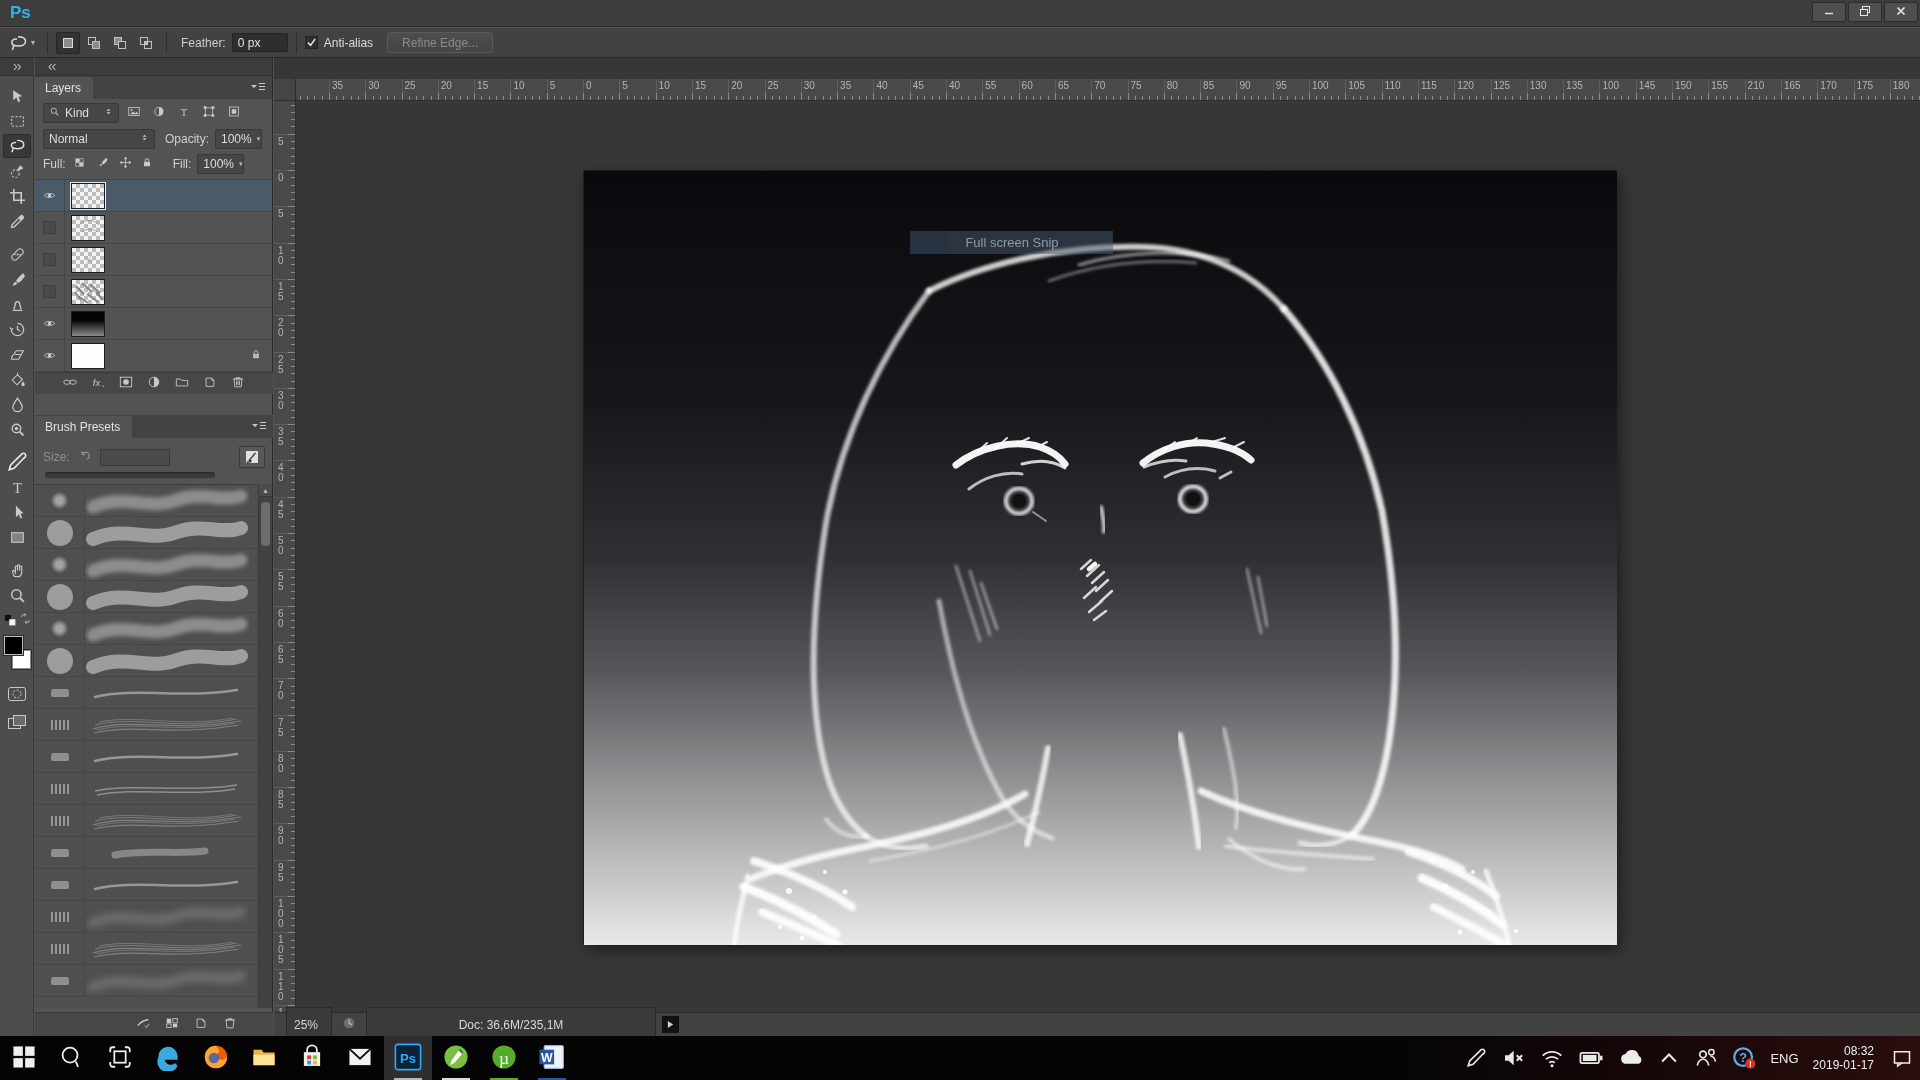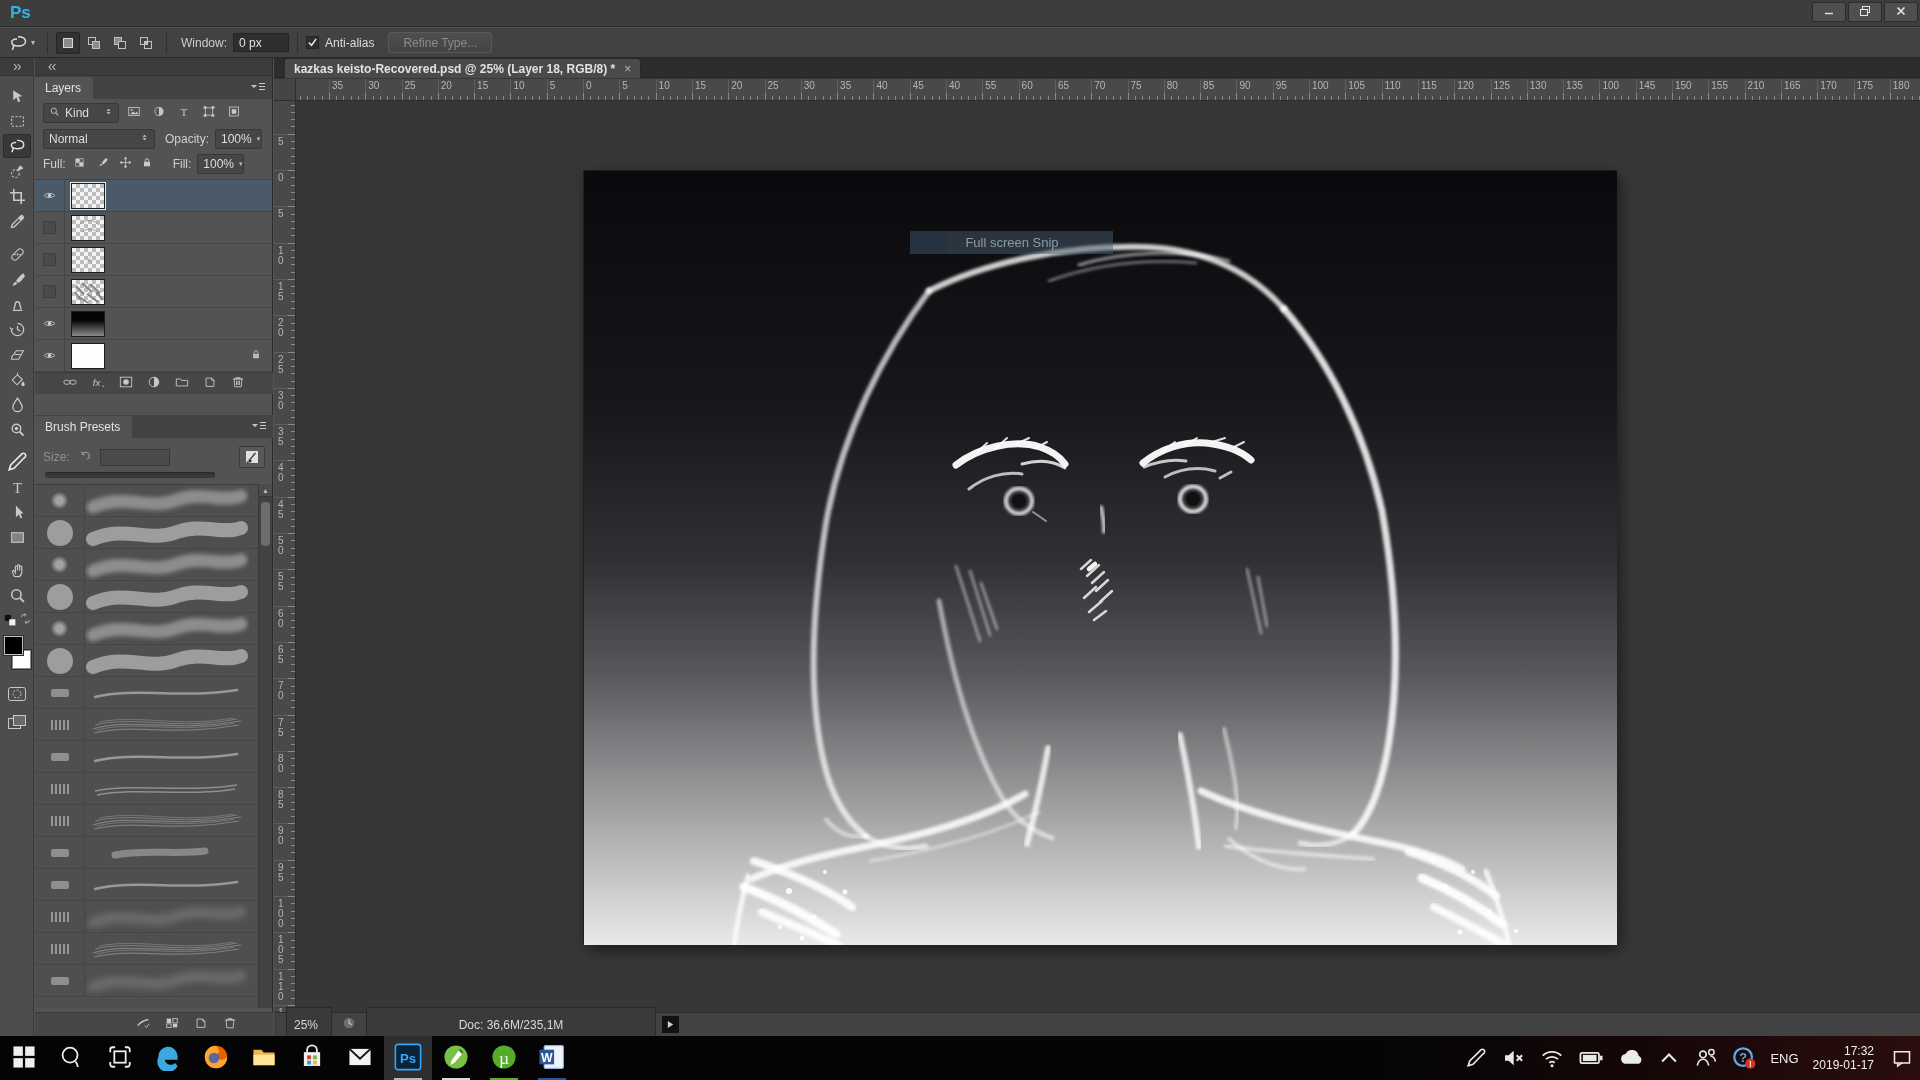--- a/index.html
+++ b/index.html
@@ -169,30 +169,30 @@
         </div>
       <div class="mode-btn">
           <svg width="16" height="16" viewBox="0 0 16 16">
             <rect x="2.5" y="2.5" width="7" height="7" fill="none" stroke="#c0c0c0"></rect>
             <rect x="6.5" y="6.5" width="7" height="7" fill="none" stroke="#c0c0c0"></rect>
             <rect x="6.5" y="6.5" width="3" height="3" fill="#c0c0c0"></rect>
           </svg>
         </div>
     </div>
     <div class="ob-sep"></div>
-    <span class="ob-label">Window:</span>
+    <span class="ob-label">Feather:</span>
     <div class="ob-field">0 px</div>
     <div class="ob-sep"></div>
     <span class="checkbox">
         <svg width="11" height="11" viewBox="0 0 12 12">
           <path d="M2 6 L5 9 L10 2" fill="none" stroke="#e8e8e8" stroke-width="1.6"></path>
         </svg>
       </span>
     <span>Anti-alias</span>
-    <div id="refine-edge">Refine Type...</div>
+    <div id="refine-edge">Refine Edge...</div>
     <div id="workspace-picker">
       <span>Painting</span>
       <span><svg width="10" height="12" viewBox="0 0 16 16">
             <path d="M4.5 6.5 L8 3 L11.5 6.5Z M4.5 9.5 L8 13 L11.5 9.5Z" fill="#cccccc"></path>
           </svg></span>
     </div>
   </div>
 
   <div id="tooldock">
     <div id="tooldock-header">
@@ -758,26 +758,20 @@
             <path d="M3.5 3.5 H10 L12.5 6 V13 H3.5Z" stroke="#c9c9c9"></path>
             <path d="M10 3.5 V6 H12.5" stroke="#c9c9c9"></path>
           </svg></span>
         <span><svg width="16" height="14" viewBox="0 0 16 16" fill="none" stroke="none">
             <path d="M3.5 4.5 H12.5 L11.6 13.5 H4.4Z M2.5 4.5 H13.5 M6 4.5 V3 H10 V4.5" stroke="#c9c9c9"></path>
           </svg></span>
       </div>
   </div>
 
   <div id="docarea">
-    <div id="tabbar">
-      <div id="doc-tab">
-        <span>kazkas keisto-Recovered.psd @ 25% (Layer 18, RGB/8) *</span>
-        <span style="color:#b5b5b5;font-weight:normal;">×</span>
-      </div>
-    </div>
     <div id="ruler-corner"></div>
     <div id="hruler">
         <div class="htick" style="left:3.9px;height:4px"></div>
         <div class="htick" style="left:11.1px;height:4px"></div>
         <div class="htick" style="left:18.4px;height:4px"></div>
         <div class="htick" style="left:25.6px;height:4px"></div>
         <div class="hmajor" style="left:32.9px"></div>
         <div class="hlabel" style="left:35.9px">35</div>
         <div class="htick" style="left:32.9px;height:7px"></div>
         <div class="htick" style="left:40.2px;height:4px"></div>
@@ -1509,21 +1503,21 @@
         <span class="tray-icon">
           <svg width="24" height="24" viewBox="0 0 16 16" fill="none" stroke="none">
             <circle cx="7.4" cy="7.4" r="5.9" stroke="#57aee8" stroke-width="1.5"></circle>
             <text x="7.4" y="10.6" text-anchor="middle" font-size="8.5" font-weight="bold" fill="#57aee8">?</text>
             <circle cx="12.2" cy="11.8" r="3.4" fill="#d93025"></circle>
             <text x="12.2" y="14.1" text-anchor="middle" font-size="5.5" font-weight="bold" fill="#fff">!</text>
           </svg>
         </span>
         <span id="tray-lang">ENG</span>
       <div id="tray-clock">
-        <div>17:32</div>
+        <div>08:32</div>
         <div>2019-01-17</div>
       </div>
       <span id="action-center" class="tray-icon">
           <svg width="20" height="20" viewBox="0 0 16 16">
             <rect x="2" y="3" width="12" height="9" fill="none" stroke="#eeeeee" stroke-width="1.2"></rect>
             <path d="M4.5 12 V14.5 L8 12" fill="none" stroke="#eeeeee" stroke-width="1.2"></path>
           </svg>
         </span>
     </div>
   </div>

